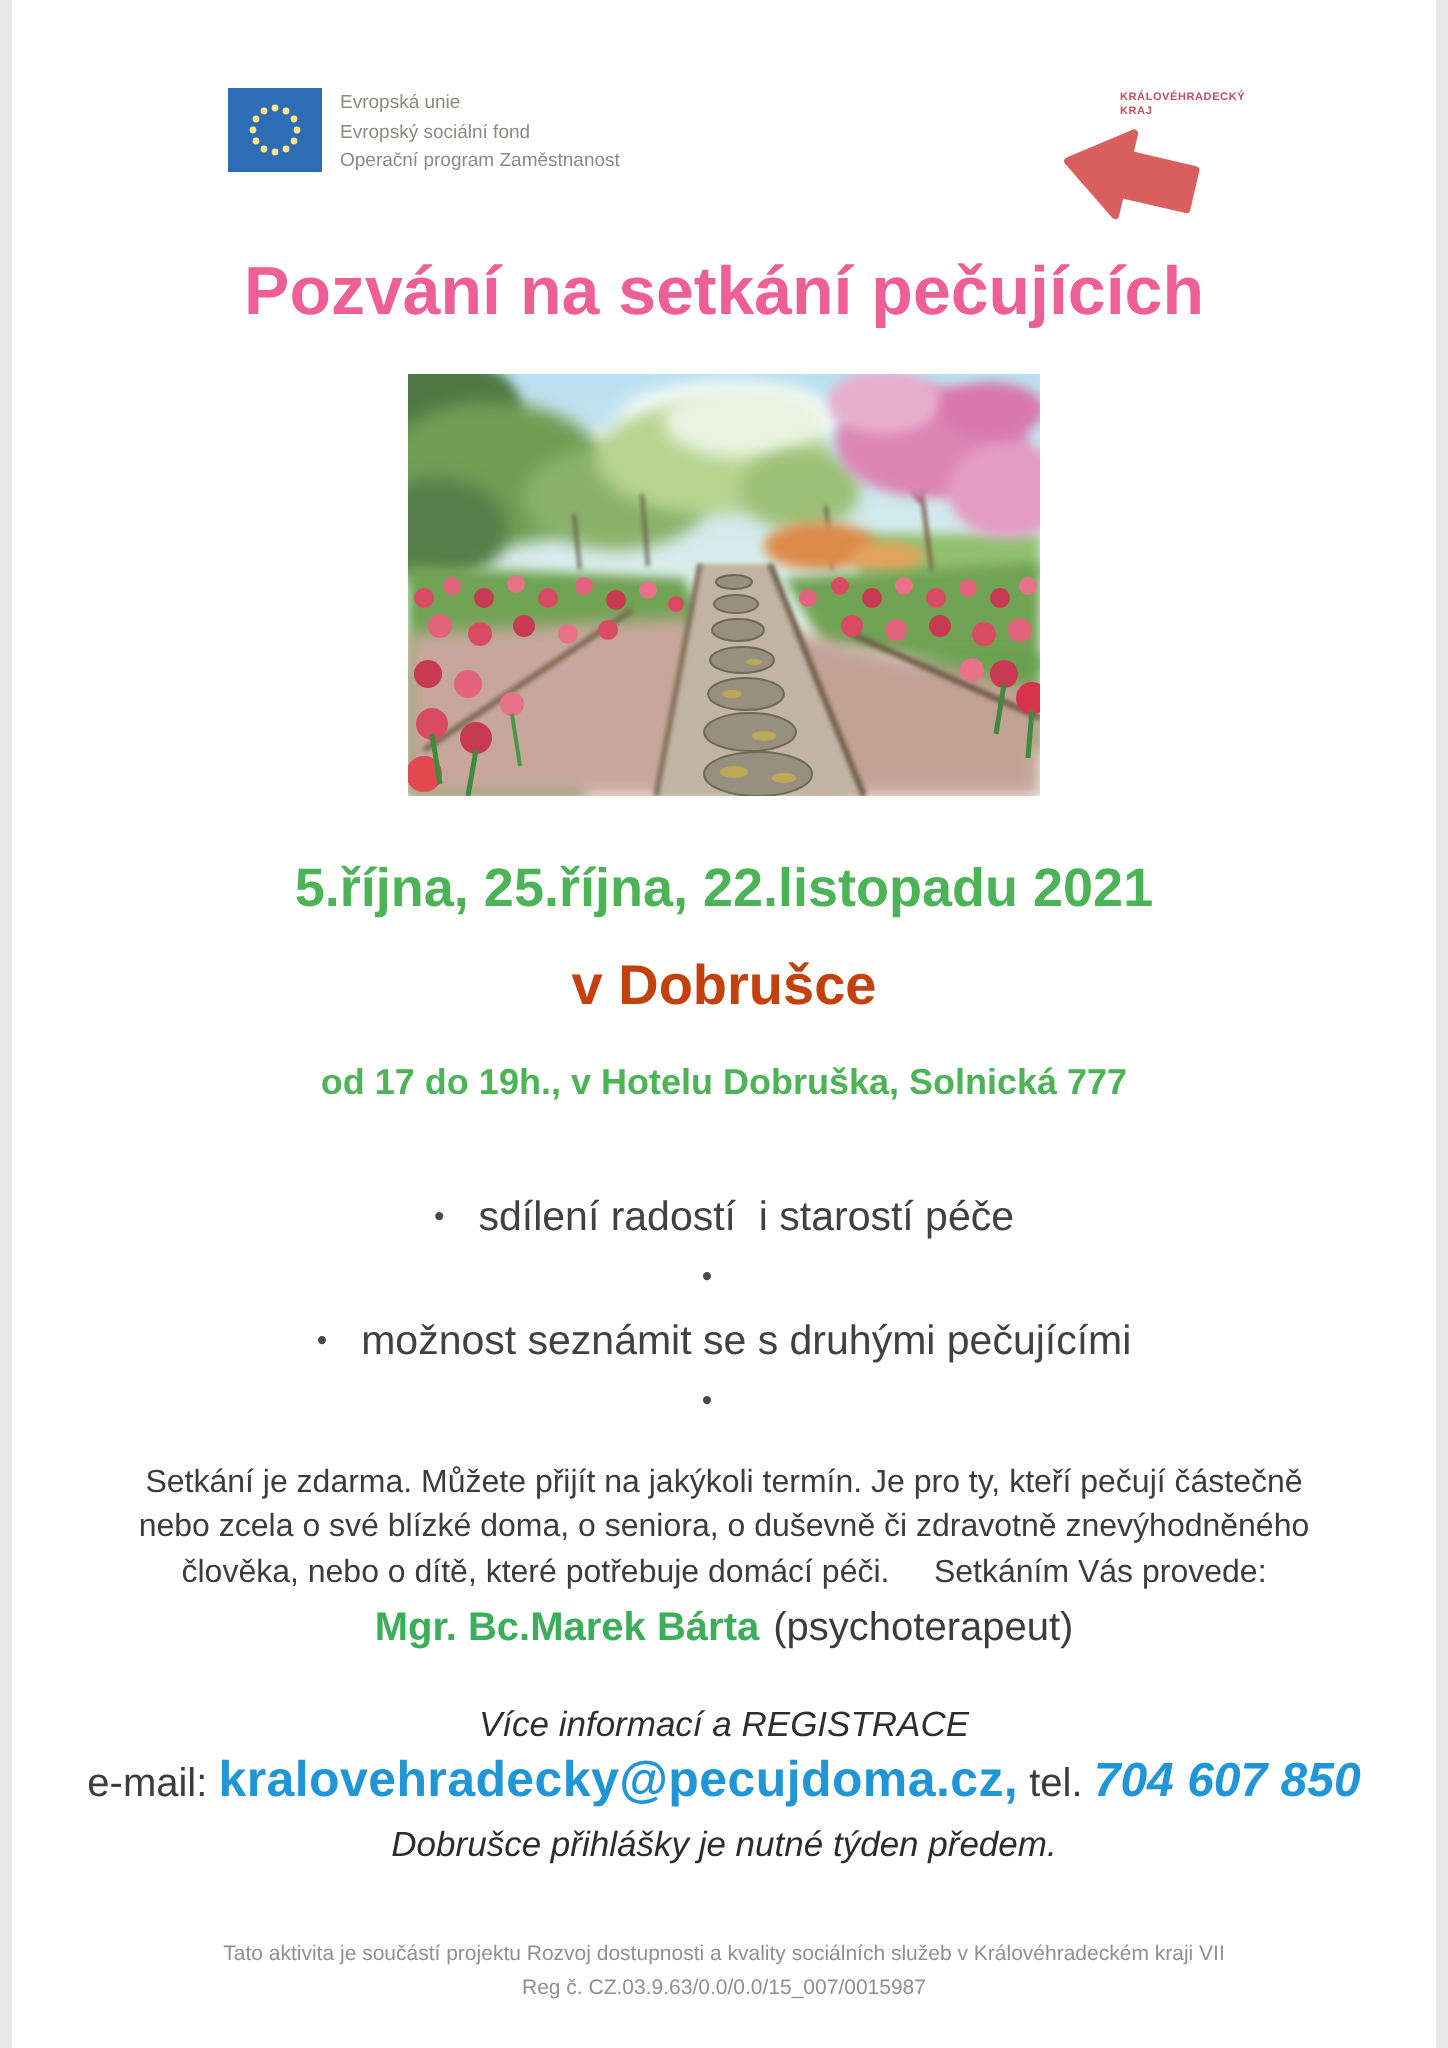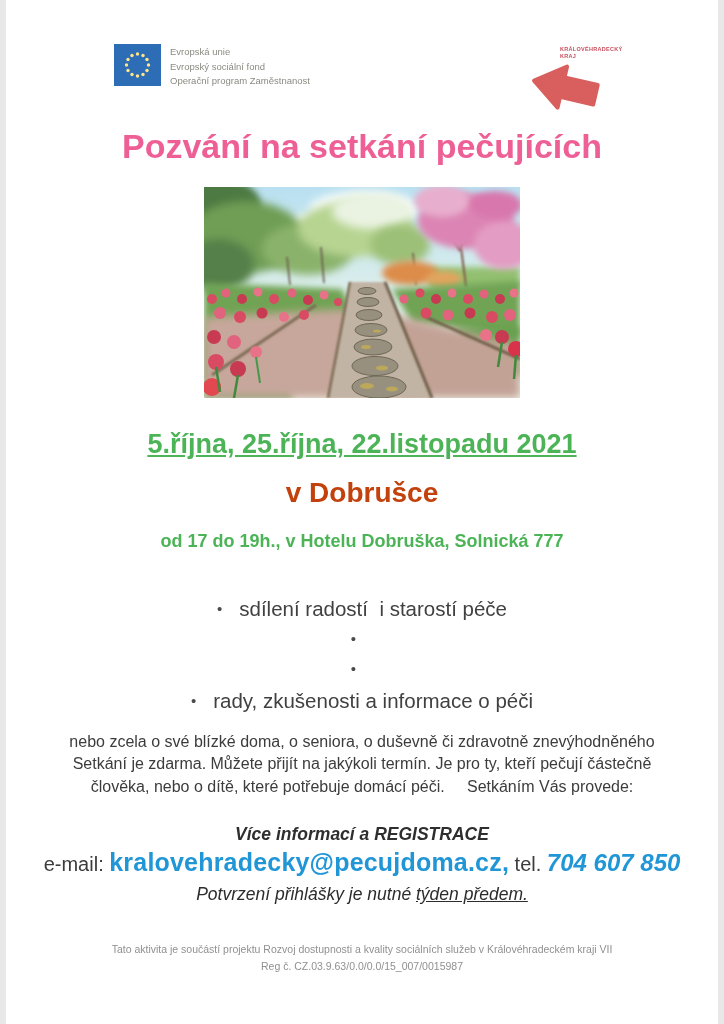--- a/index.html
+++ b/index.html
@@ -11,45 +11,45 @@
   .header{display:flex;justify-content:space-between;align-items:flex-start;padding:44px 96px 0 108px;}
   .eu-block{display:flex;gap:9px;}
   .eu-text{font-size:9.5px;line-height:1.55;color:#8b8b83;padding-top:1px;}
   .kraj-block{display:flex;flex-direction:column;width:92px;}
   .kraj-label{font-size:5.5px;line-height:1.35;color:#c94d5c;letter-spacing:.3px;margin:2px 0 0 30px;font-weight:bold;}
   
   .title{margin-top:12px;text-align:center;font-size:34px;font-weight:bold;color:#ee5f96;}
   
   .photo{width:316px;height:211px;margin:21px auto 0;display:block;}
   
-  .dates{margin-top:31px;text-align:center;font-size:27px;font-weight:bold;color:#4cb457;text-decoration:underline;}
+  .dates{margin-top:31px;text-align:center;font-size:27px;font-weight:bold;color:#4cb457;}
   .place{margin-top:17px;text-align:center;font-size:28px;font-weight:bold;color:#c2410c;}
   .venue{margin-top:22px;text-align:center;font-size:18px;color:#4cb457;}
   .venue .t1{font-weight:600;}
   .venue .t2{font-weight:bold;}
   
   .bullets{margin-top:42px;}
   .bullet-row{display:flex;justify-content:center;align-items:baseline;font-size:20.5px;line-height:30px;color:#414141;}
   .bullet-dot{font-size:15px;margin-right:17px;position:relative;top:-2px;color:#4a4a4a;}
   
   .desc{margin-top:13px;text-align:center;font-size:16px;line-height:22.5px;color:#3c3c3c;}
   .desc div{white-space:pre;}
   
   .facilitator{margin-top:5px;text-align:center;font-size:20px;}
   .fac-name{color:#3aae59;font-weight:bold;}
   .fac-role{color:#3c3c3c;margin-left:7px;}
   
-  .reg-heading{margin-top:26px;text-align:center;font-size:17.5px;font-weight:bold;font-style:italic;color:#2e2e2e;}
+  .reg-heading{margin-top:26px;text-align:center;font-size:17.5px;font-weight:normal;font-style:italic;color:#2e2e2e;}
   .contact-line{margin-top:3px;text-align:center;color:#3c3c3c;}
   .email-label{font-size:20px;}
   .email{font-size:25px;font-weight:bold;color:#2196d6;letter-spacing:.2px;text-align:center;}
   .tel-label{font-size:20px;}
   .phone{font-size:24px;font-weight:bold;font-style:italic;color:#2196d6;}
   .confirm{margin-top:7px;text-align:center;font-size:17.5px;font-style:italic;color:#2c2c2c;}
-  .confirm .u{text-decoration:underline;}
+  .confirm .u{}
   
   .footer{margin-top:36px;text-align:center;font-size:10.5px;line-height:1.55;color:#909090;}
 </style>
 </head>
 <body>
 
 <div class="page">
 
   <div class="header">
     <div class="eu-block">
@@ -233,40 +233,43 @@
   <div class="bullets">
     <div class="bullet-row">
       <span class="bullet-dot">•</span>
       <span>sdílení radostí&nbsp; i starostí péče</span>
     </div>
     <div class="bullet-row">
       <span class="bullet-dot">•</span>
     </div>
     <div class="bullet-row">
       <span class="bullet-dot">•</span>
-    </div>
-    <div class="bullet-row">
-      <span class="bullet-dot">•</span>
-      <span>rady, zkušenosti a informace o péči</span>
+      <span>možnost seznámit se s druhými pečujícími</span>
+    </div>
+    <div class="bullet-row">
+      <span class="bullet-dot">•</span>
     </div>
   </div>
 
   <div class="desc">
+    <div>Setkání je zdarma. Můžete přijít na jakýkoli termín. Je pro ty, kteří pečují částečně</div>
     <div>nebo zcela o své blízké doma, o seniora, o duševně či zdravotně znevýhodněného</div>
-    <div>Setkání je zdarma. Můžete přijít na jakýkoli termín. Je pro ty, kteří pečují částečně</div>
     <div>člověka, nebo o dítě, které potřebuje domácí péči.&nbsp;&nbsp;&nbsp;&nbsp; Setkáním Vás provede:</div>
   </div>
 
+  <div class="facilitator">
+    <span class="fac-name">Mgr. Bc.Marek Bárta</span><span class="fac-role">(psychoterapeut)</span>
+  </div>
 
   <div class="reg-heading">Více informací a REGISTRACE</div>
   <div class="contact-line">
     <span class="email-label">e-mail: </span><span class="email">kralovehradecky@pecujdoma.cz</span><span class="email">,</span><span class="tel-label"> tel. </span><span class="phone">704 607 850</span>
   </div>
   <div class="confirm">
-    <span>Potvrzení přihlášky je nutné </span><span class="u">týden předem.</span>
+    <span>Dobrušce přihlášky je nutné </span><span class="u">týden předem.</span>
   </div>
 
   <div class="footer">
     <div>Tato aktivita je součástí projektu Rozvoj dostupnosti a kvality sociálních služeb v Královéhradeckém kraji VII</div>
     <div>Reg č. CZ.03.9.63/0.0/0.0/15_007/0015987</div>
   </div>
 
 </div>
 
 </body></html>

